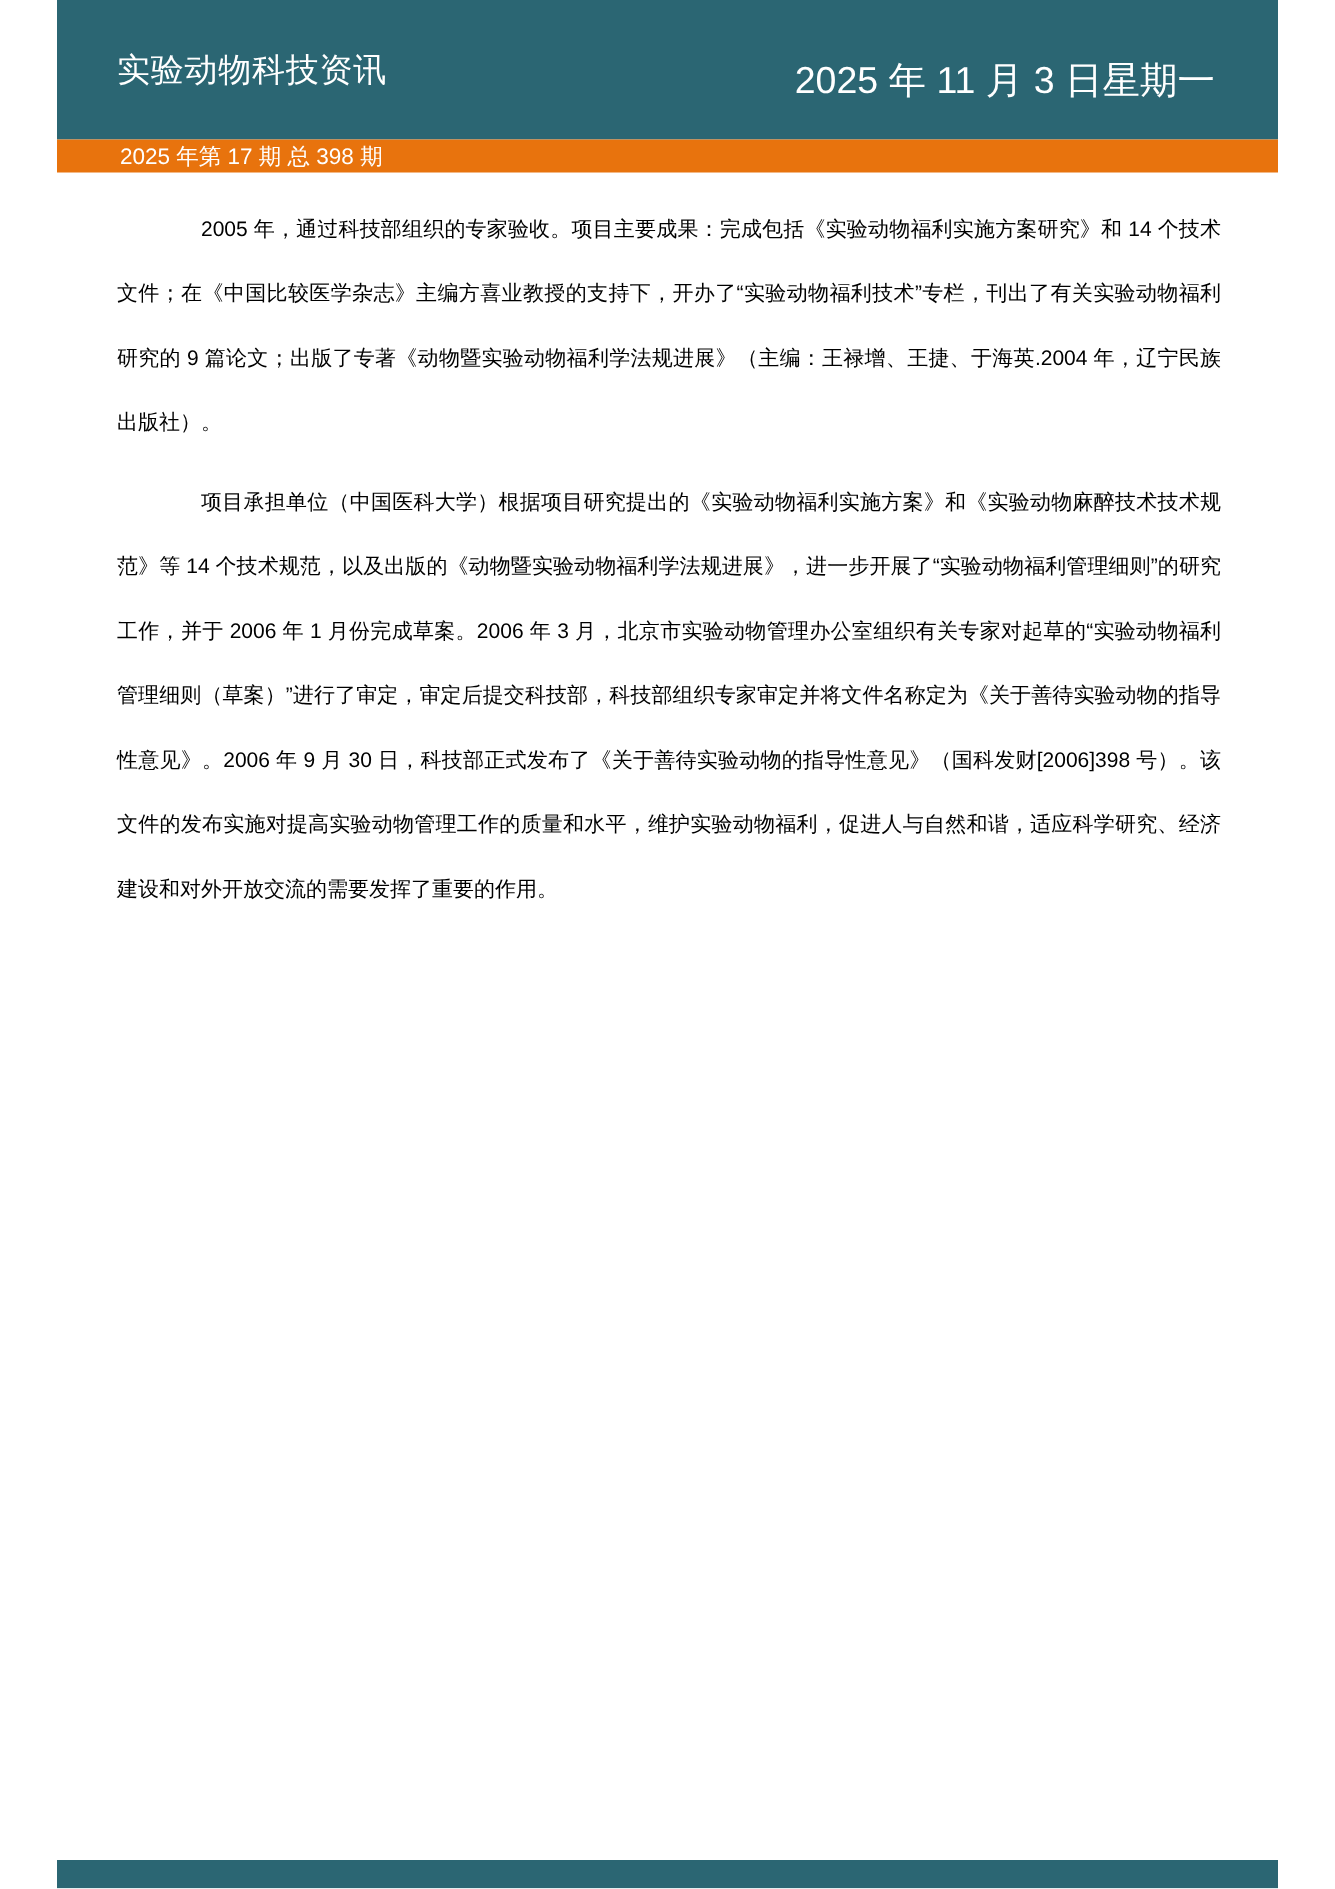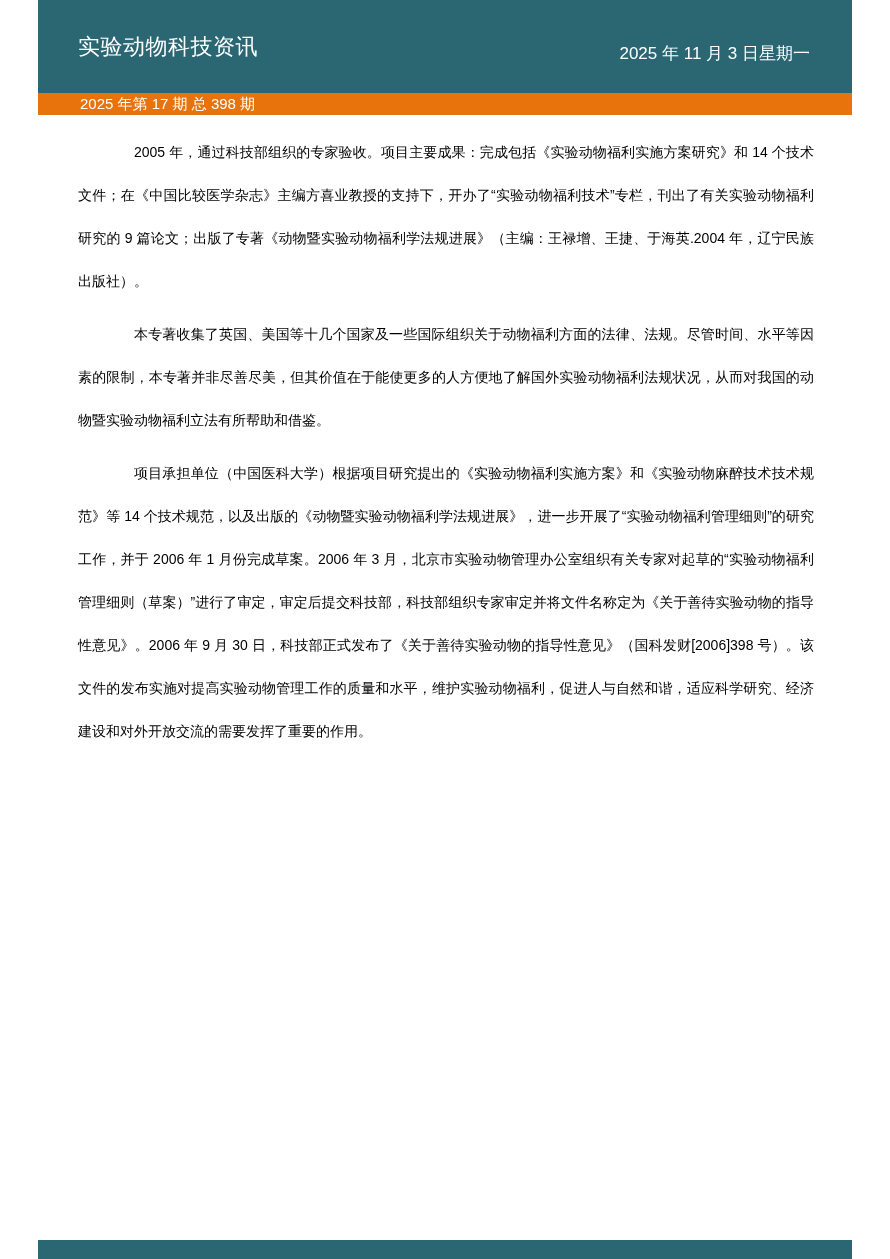--- a/index.html
+++ b/index.html
@@ -30,21 +30,21 @@
     align-items: center;
     justify-content: space-between;
     padding: 0 42px 0 40px;
   }
   .masthead .newsletter-title {
     font-size: 22px;
     font-weight: 400;
     letter-spacing: 0.5px;
   }
   .masthead .date-text {
-    font-size: 17px;
+    font-size: 25px;
     font-weight: 400;
     margin-top: 14px;
   }
   .issue-bar {
     height: 22px;
     background: var(--orange);
     color: #FFFFFF;
     display: flex;
     align-items: center;
     padding-left: 42px;
@@ -81,19 +81,18 @@
     <span class="newsletter-title">实验动物科技资讯</span>
     <span class="date-text">2025 年 11 月 3 日星期一</span>
   </header>
 
   <div class="issue-bar">
     <span>2025 年第 17 期 总 398 期</span>
   </div>
 
   <main class="content">
     <p>2005 年，通过科技部组织的专家验收。项目主要成果：完成包括《实验动物福利实施方案研究》和 14 个技术文件；在《中国比较医学杂志》主编方喜业教授的支持下，开办了“实验动物福利技术”专栏，刊出了有关实验动物福利研究的 9 篇论文；出版了专著《动物暨实验动物福利学法规进展》（主编：王禄增、王捷、于海英.2004 年，辽宁民族出版社）。</p>
-    <p>本专著收集了英国、美国等十几个国家及一些国际组织关于动物福利方面的法律、法规。尽管时间、水平等因素的限制，本专著并非尽善尽美，但其价值在于能使更多的人方便地了解国外实验动物福利法规状况，从而对我国的动物暨实验动物福利立法有所帮助和借鉴。</p>
     <p>项目承担单位（中国医科大学）根据项目研究提出的《实验动物福利实施方案》和《实验动物麻醉技术技术规范》等 14 个技术规范，以及出版的《动物暨实验动物福利学法规进展》，进一步开展了“实验动物福利管理细则”的研究工作，并于 2006 年 1 月份完成草案。2006 年 3 月，北京市实验动物管理办公室组织有关专家对起草的“实验动物福利管理细则（草案）”进行了审定，审定后提交科技部，科技部组织专家审定并将文件名称定为《关于善待实验动物的指导性意见》。2006 年 9 月 30 日，科技部正式发布了《关于善待实验动物的指导性意见》（国科发财[2006]398 号）。该文件的发布实施对提高实验动物管理工作的质量和水平，维护实验动物福利，促进人与自然和谐，适应科学研究、经济建设和对外开放交流的需要发挥了重要的作用。</p>
   </main>
 
   <div class="footer-bar"></div>
 
 </div>
 
 </body></html>

